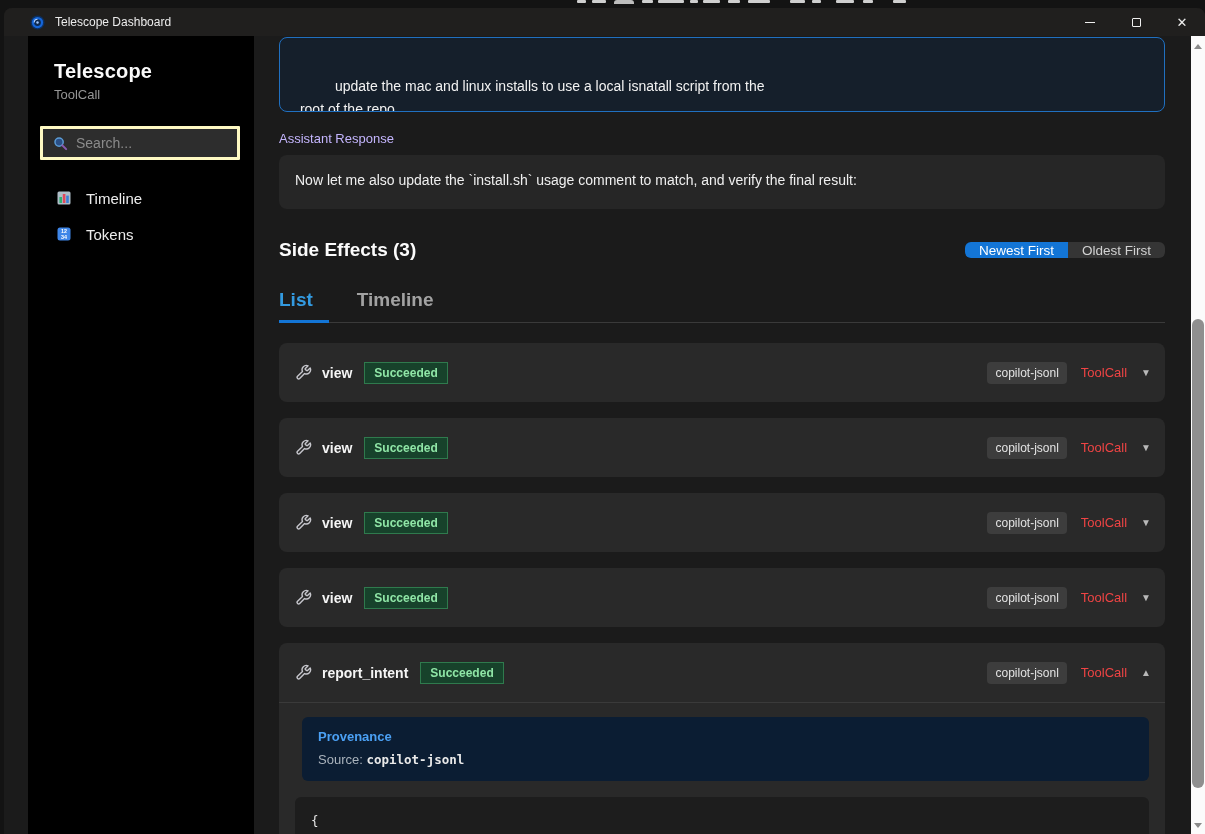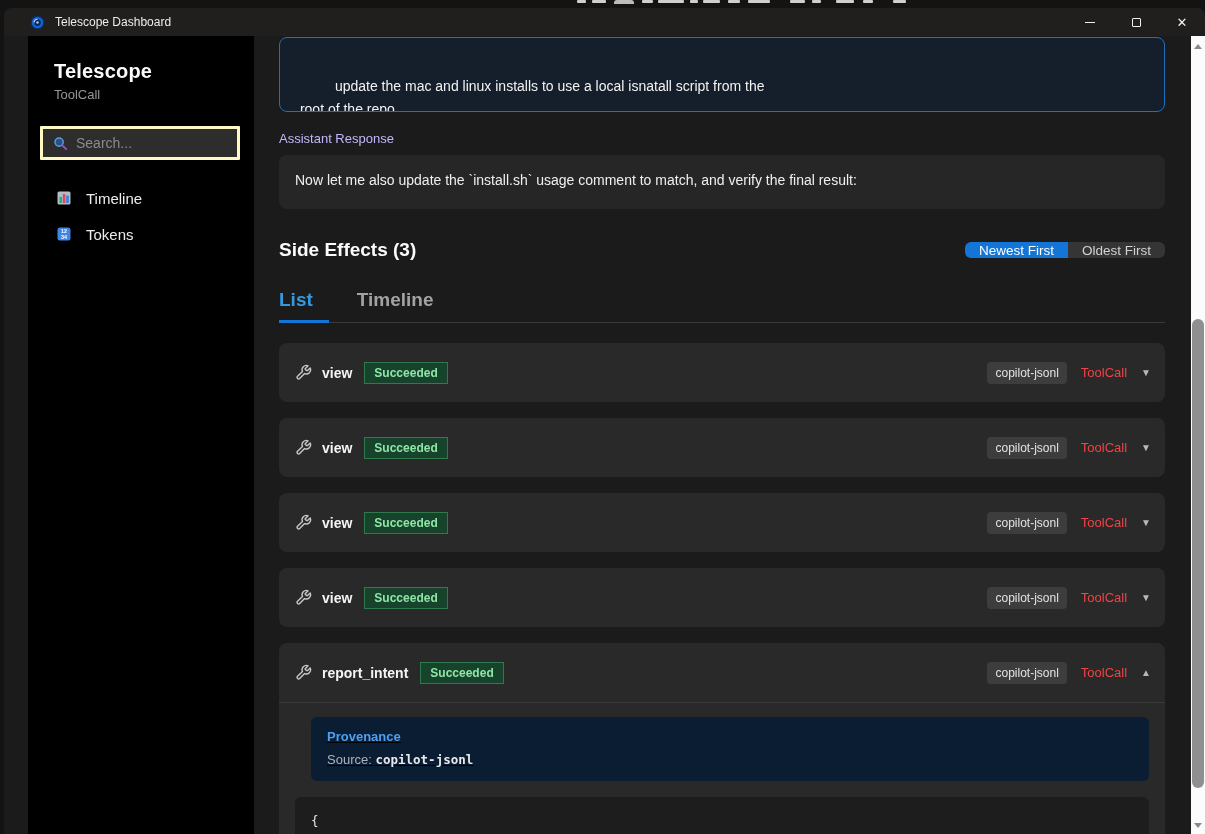--- a/index.html
+++ b/index.html
@@ -103,23 +103,22 @@
   .row-spacer { flex: 1; }
   .source-badge {
     font-size: 12px; color: #e3e3e3; background: #3d3d3d;
     border-radius: 4px; padding: 4px 8px;
   }
   .row-type { font-size: 13px; color: #ef4444; margin-left: 4px; }
   .chevron { font-size: 10px; color: #b8b8b8; margin-left: 4px; }
 
   .row-divider { border-top: 1px solid #3a3a3a; }
   .provenance-box {
-    margin: 14px 16px 16px 32px; background: #0b1d33; border-radius: 6px;
+    margin: 14px 16px 16px 23px; background: #0b1d33; border-radius: 6px;
     padding: 12px 12px 14px 16px;
-    text-decoration: underline;
   }
   .prov-title { color: #4ba0f4; font-size: 13px; font-weight: bold; margin-bottom: 8px; }
   .prov-line { font-size: 13px; color: #aab3bc; }
   .prov-source { font-family: "DejaVu Sans Mono", "Liberation Mono", monospace; color: #e9e9e9; font-weight: bold; font-size: 12.5px; }
   .code-block {
     margin: 0 16px 16px 16px; background: #1d1d1d; border-radius: 6px;
     padding: 14px 16px; color: #e8e8e8;
     font-family: "DejaVu Sans Mono", "Liberation Mono", monospace;
     font-size: 12.5px; line-height: 1.55; white-space: pre;
   }

